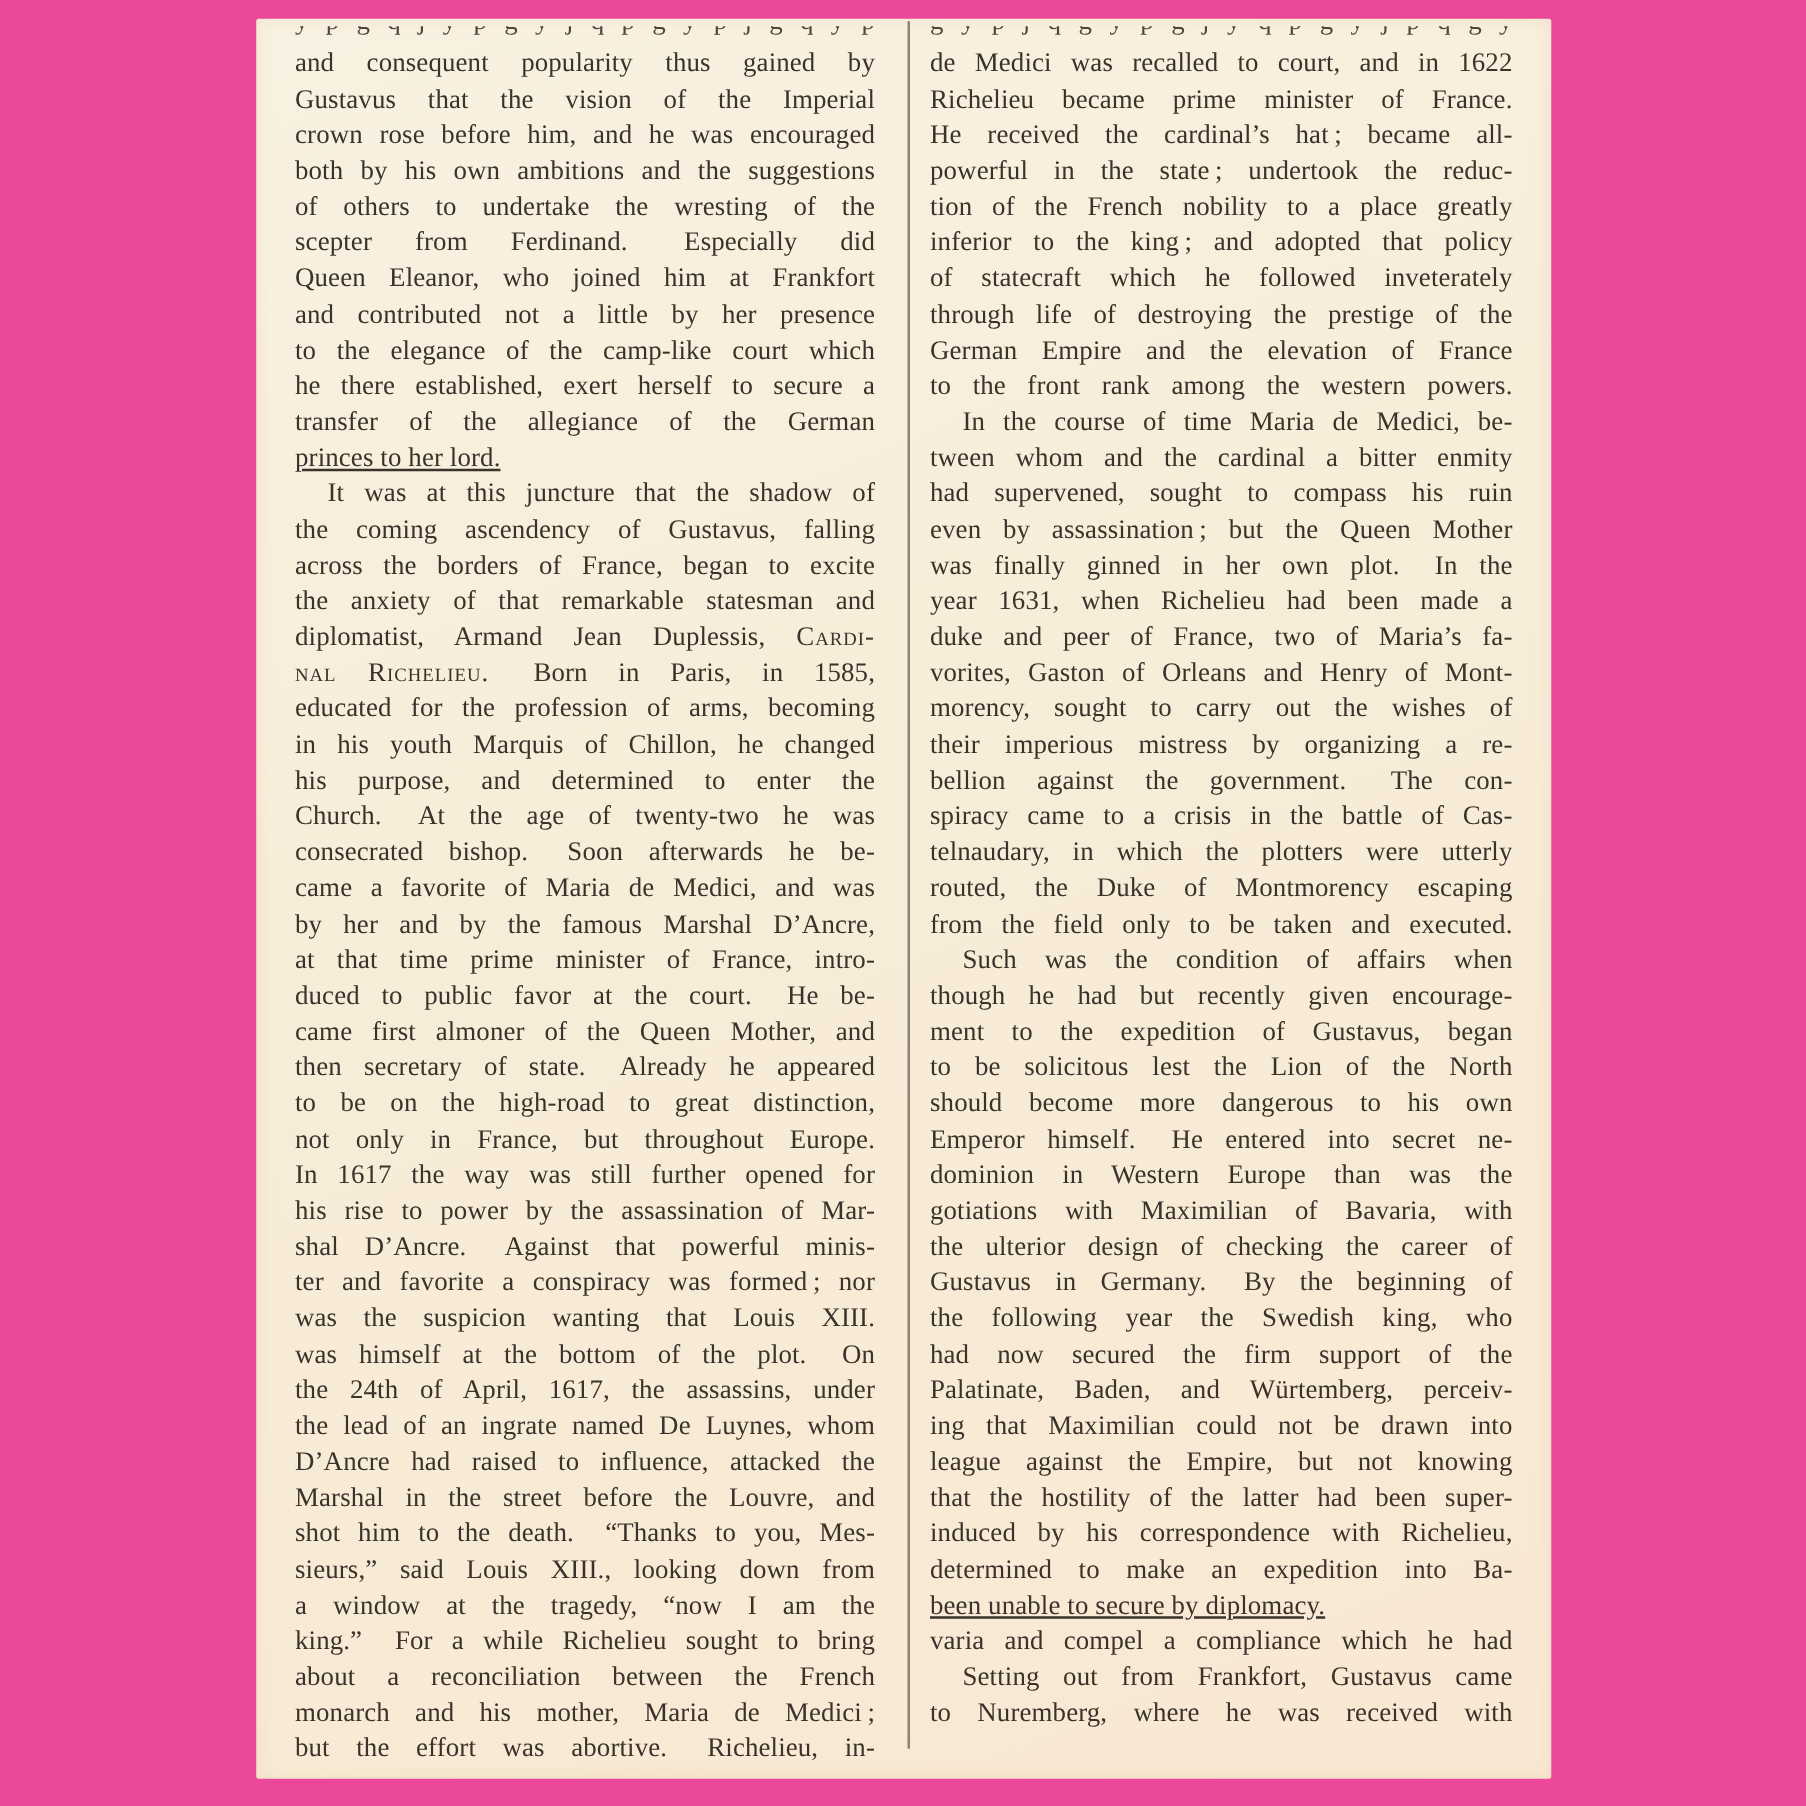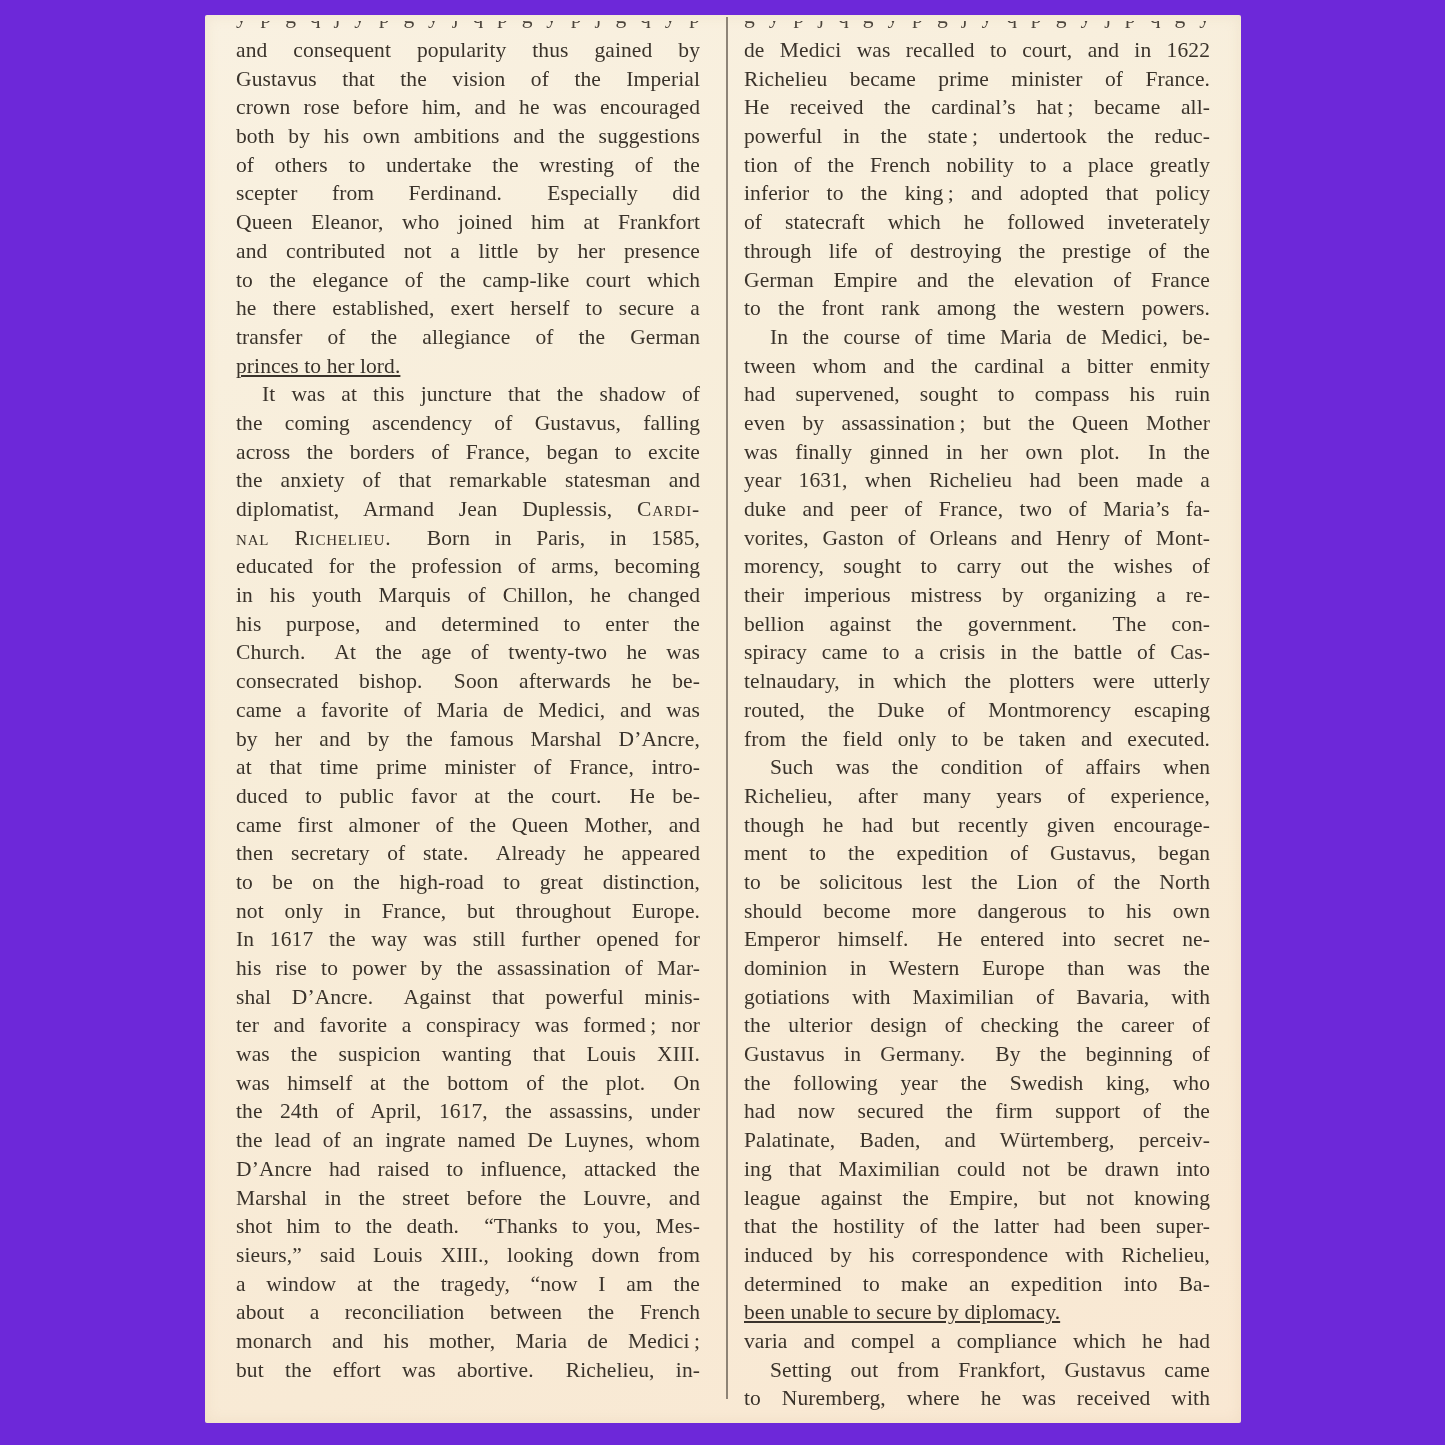--- a/index.html
+++ b/index.html
@@ -8,21 +8,21 @@
     background: #ffffff;
     width: 1445px;
     height: 1445px;
     overflow: hidden;
     font-family: "Liberation Serif", "DejaVu Serif", serif;
   }
   .scan-bg {
     position: relative;
     width: 1445px;
     height: 1445px;
-    background: #6d28d9;
+    background: #ec4899;
   }
   .page {
     position: absolute;
     left: 205px;
     top: 15px;
     width: 1036px;
     height: 1408px;
     background: linear-gradient(158deg, #f9f1e1 0%, #f7edd9 40%, #f8ead5 78%, #f9e8d3 100%);
     border-radius: 2px;
     box-shadow: inset 0 0 14px rgba(205,170,130,0.18);
@@ -128,20 +128,21 @@
           <div class="line">ter and favorite a conspiracy was formed ; nor</div>
           <div class="line">was the suspicion wanting that Louis XIII.</div>
           <div class="line">was himself at the bottom of the plot.  On</div>
           <div class="line">the 24th of April, 1617, the assassins, under</div>
           <div class="line">the lead of an ingrate named De Luynes, whom</div>
           <div class="line">D’Ancre had raised to influence, attacked the</div>
           <div class="line">Marshal in the street before the Louvre, and</div>
           <div class="line">shot him to the death.  “Thanks to you, Mes-</div>
           <div class="line">sieurs,” said Louis XIII., looking down from</div>
           <div class="line">a window at the tragedy, “now I am the</div>
+          <div class="line">king.”  For a while Richelieu sought to bring</div>
           <div class="line">about a reconciliation between the French</div>
           <div class="line">monarch and his mother, Maria de Medici ;</div>
           <div class="line">but the effort was abortive.  Richelieu, in-</div>
         </div>
       </div>
     <div class="col col-right">
         <div class="clip">
           <div class="clip-inner">g y p j q g y p g j y q p g y j p q g y</div>
         </div>
         <div>
@@ -168,21 +169,20 @@
           <div class="line">morency, sought to carry out the wishes of</div>
           <div class="line">their imperious mistress by organizing a re-</div>
           <div class="line">bellion against the government.  The con-</div>
           <div class="line">spiracy came to a crisis in the battle of Cas-</div>
           <div class="line">telnaudary, in which the plotters were utterly</div>
           <div class="line">routed, the Duke of Montmorency escaping</div>
           <div class="line">from the field only to be taken and executed.</div>
         </div>
         <div>
           <div class="line indent">Such was the condition of affairs when</div>
-          <div class="line">Richelieu, after many years of experience,</div>
           <div class="line">though he had but recently given encourage-</div>
           <div class="line">ment to the expedition of Gustavus, began</div>
           <div class="line">to be solicitous lest the Lion of the North</div>
           <div class="line">should become more dangerous to his own</div>
           <div class="line">Emperor himself.  He entered into secret ne-</div>
           <div class="line">dominion in Western Europe than was the</div>
           <div class="line">gotiations with Maximilian of Bavaria, with</div>
           <div class="line">the ulterior design of checking the career of</div>
           <div class="line">Gustavus in Germany.  By the beginning of</div>
           <div class="line">the following year the Swedish king, who</div>

